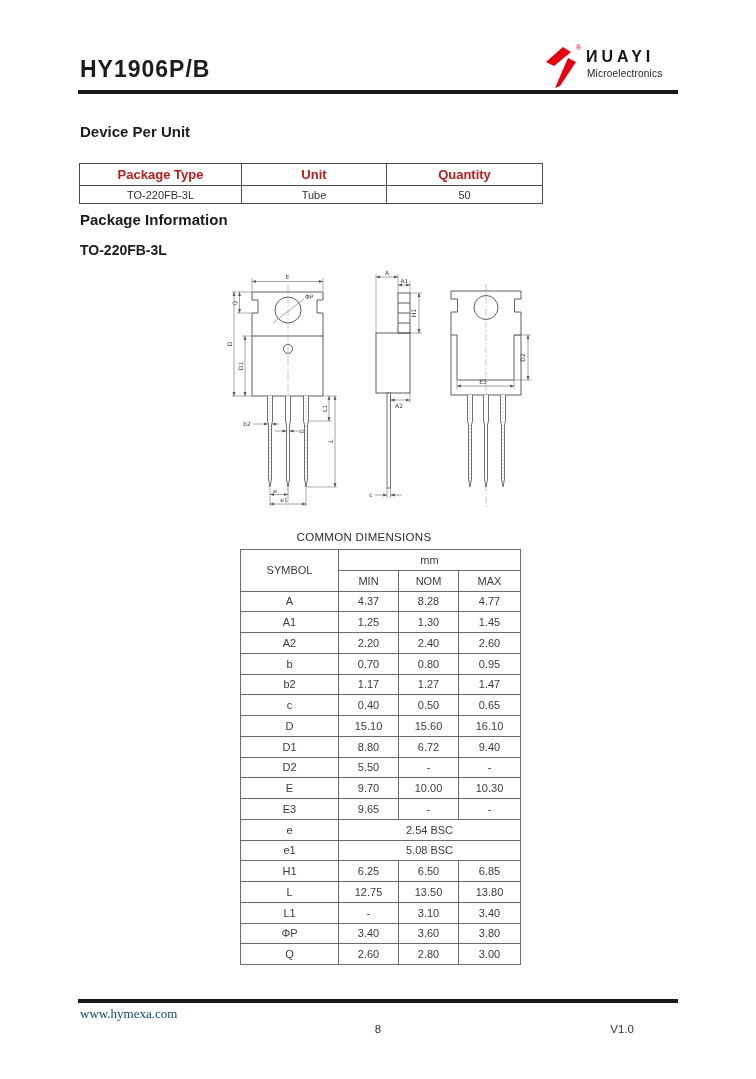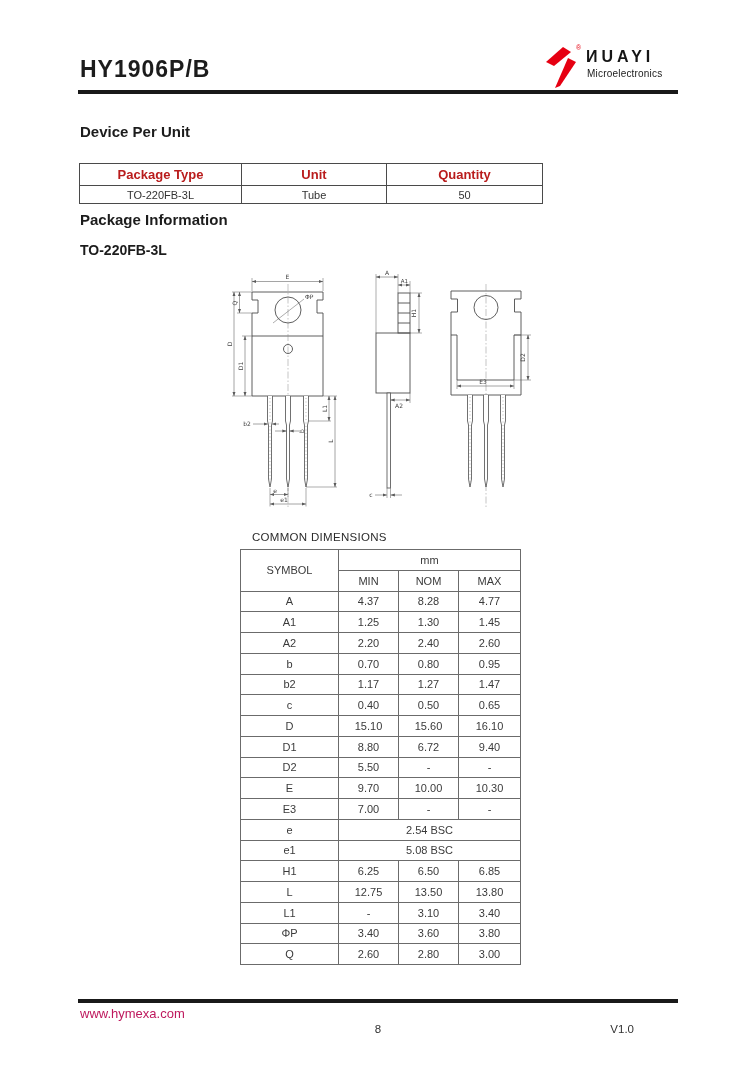--- a/index.html
+++ b/index.html
@@ -17,38 +17,38 @@
   .h2{font-size:15px;font-weight:bold;color:#1c1c1c;}
   #h-device{left:80px;top:123px;}
   #h-pkginfo{left:80px;top:211px;}
   #h-pkgname{left:80px;top:242px;font-size:14px;}
   
   #device-table{left:79px;top:163px;width:463px;border-collapse:collapse;table-layout:fixed;}
   #device-table th,#device-table td{border:1px solid #4a4a4a;text-align:center;padding:0;}
   #device-table th{height:21px;font-size:13px;font-weight:bold;color:#b91c1c;}
   #device-table td{height:17px;font-size:11px;color:#333;}
   
-  #dims-title{left:252px;top:531px;width:280px;text-align:left;font-size:11.5px;color:#2b2b2b;letter-spacing:0.3px;}
+  #dims-title{left:224px;top:531px;width:280px;text-align:center;font-size:11.5px;color:#2b2b2b;letter-spacing:0.3px;}
   #dims-table{left:240px;top:549px;width:280px;border-collapse:collapse;table-layout:fixed;}
   #dims-table th,#dims-table td{border:1px solid #6b6b6b;text-align:center;padding:0;
       font-size:11px;font-weight:normal;color:#3a3a3a;height:19.75px;}
   
   #pkg-drawing{left:225px;top:266px;}
   .ol{fill:none;stroke:#4d4d4d;stroke-width:0.9;}
   .lead{fill:#fff;stroke:#4d4d4d;stroke-width:0.8;}
   .ext{stroke:#5a5a5a;stroke-width:0.5;}
   .dim{stroke:#5a5a5a;stroke-width:0.55;fill:none;marker-start:url(#ar);marker-end:url(#ar);}
   .de{stroke:#5a5a5a;stroke-width:0.55;marker-end:url(#ar);}
   .ds{stroke:#5a5a5a;stroke-width:0.55;marker-start:url(#ar);}
   .cl{stroke:#8a8a8a;stroke-width:0.5;stroke-dasharray:7 2 1.5 2;}
   .dot{stroke:#9a9a9a;stroke-width:0.7;stroke-dasharray:1 2.5;}
   #pkg-drawing text{font-family:"DejaVu Sans",sans-serif;font-size:6px;fill:#3f3f3f;}
   
   #footer-rule{left:78px;top:999px;width:600px;height:4px;background:#191919;}
-  #footer-site{left:80px;top:1006px;font-family:Liberation Sans, sans-serif;font-size:13px;color:#be185d;}
+  #footer-site{left:80px;top:1006px;font-family:Liberation Serif, serif;font-size:13px;color:#0c4a6e;}
   #footer-version{right:78px;top:1007px;font-size:11.5px;color:#333;margin-top:16px;}
   #footer-page{left:0;top:1023px;width:756px;text-align:center;font-size:11.5px;color:#333;}
 </style>
 </head>
 <body>
 
 <div id="page">
 
   <div class="abs" id="doc-title">HY1906P/B</div>
   <div class="abs" id="logo">
@@ -287,21 +287,21 @@
           <td>-</td>
         </tr>
     <tr>
           <td>E</td>
           <td>9.70</td>
           <td>10.00</td>
           <td>10.30</td>
         </tr>
     <tr>
           <td>E3</td>
-          <td>7.00</td>
+          <td>9.65</td>
           <td>-</td>
           <td>-</td>
         </tr>
     <tr>
           <td>e</td>
           <td colspan="3">2.54 BSC</td>
         </tr>
     <tr>
           <td>e1</td>
           <td colspan="3">5.08 BSC</td>

